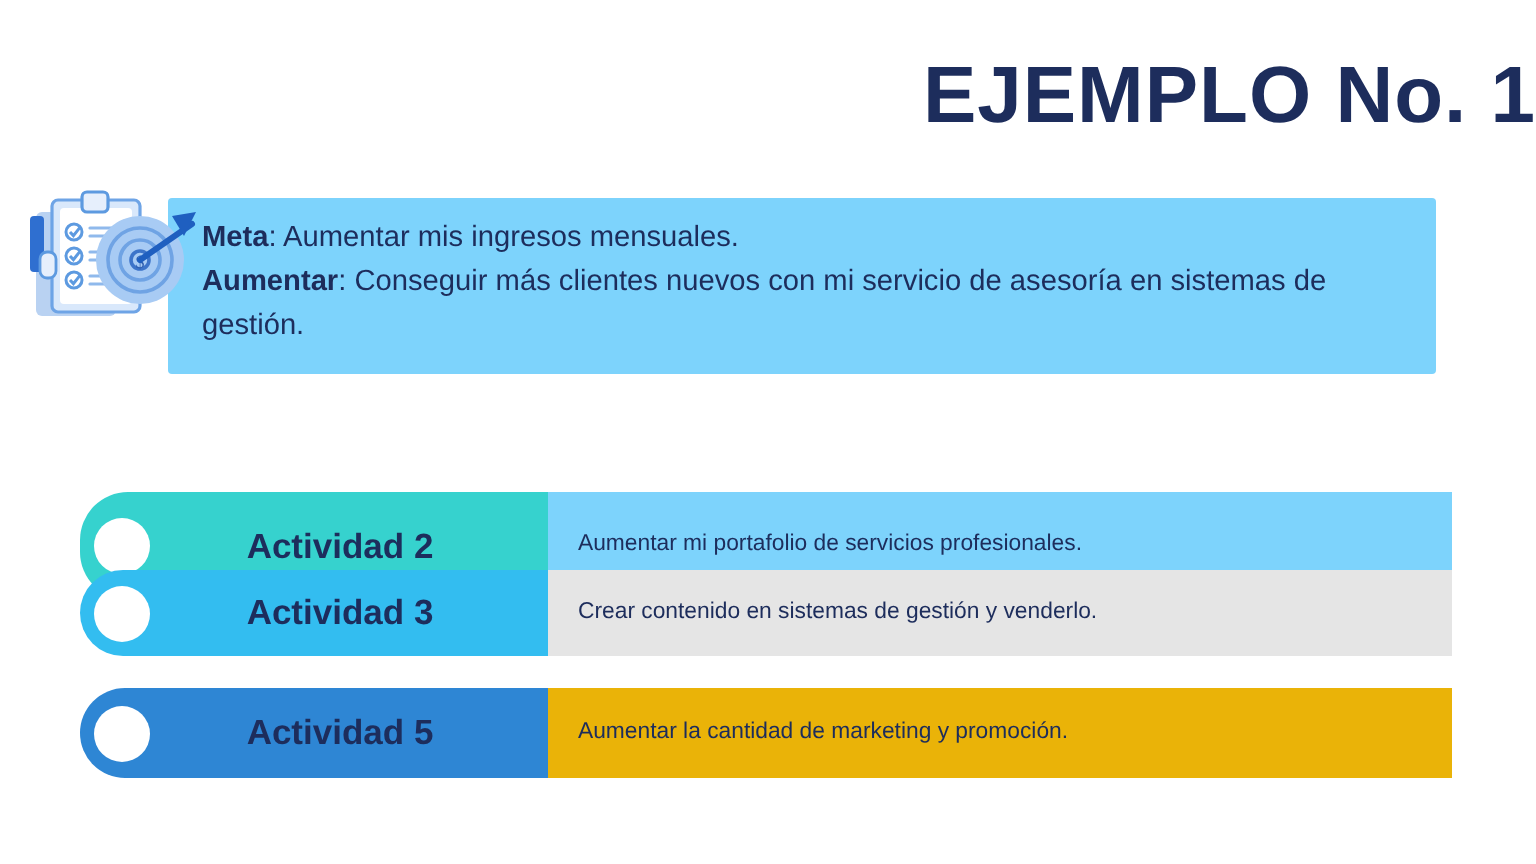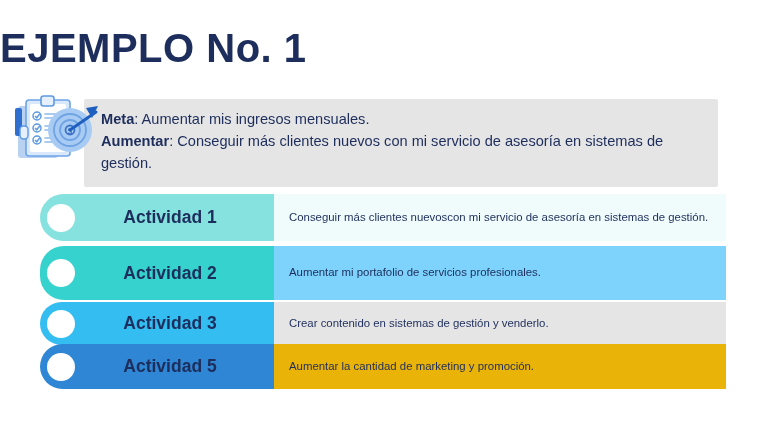--- a/index.html
+++ b/index.html
@@ -20,36 +20,36 @@
     inset: 0;
     background: #ffffff;
   }
 
   
   #slide-title {
     position: absolute;
     left: 0;
     right: 0;
     top: 26px;
-    text-align: left;
+    text-align: right;
     font-size: 40px;
     font-weight: bold;
     letter-spacing: 0.5px;
     color: #1d2d5c;
     line-height: 1.1;
   }
 
   
   #goal-band {
     position: absolute;
     left: 84px;
     top: 99px;
     width: 634px;
     height: 88px;
-    background: #e5e5e5;
+    background: #7dd3fc;
     border-radius: 2px;
   }
   #goal-text {
     position: absolute;
     left: 17px;
     top: 9px;
     right: 14px;
     font-size: 14.6px;
     line-height: 1.52;
     color: #1d2d5c;
@@ -70,21 +70,21 @@
   
   .activity-row {
     position: absolute;
     left: 40px;
     width: 686px;
     display: flex;
     align-items: stretch;
   }
   .row-1 { top: 194px; height: 47px; }
   .row-2 { top: 246px; height: 54px; }
-  .row-3 { top: 302px; height: 43px; }
+  .row-3 { top: 285px; height: 43px; }
   .row-4 { top: 344px; height: 45px; }
 
   .pill {
     position: relative;
     width: 234px;
     flex: 0 0 234px;
     border-radius: 24px 0 0 24px;
     display: flex;
     align-items: center;
     justify-content: center;
@@ -182,27 +182,20 @@
       <circle cx="58" cy="38" r="16" fill="none" stroke="#6fa3e4" stroke-width="1.8"></circle>
       <circle cx="58" cy="38" r="10" fill="none" stroke="#6fa3e4" stroke-width="1.8"></circle>
       <circle cx="58" cy="38" r="4.5" fill="none" stroke="#3d74c9" stroke-width="1.8"></circle>
       <text x="58" y="42" font-size="9" font-family="Liberation Serif, serif" fill="#2f5fb0" text-anchor="middle">$</text>
 
       <line x1="58" y1="38" x2="84" y2="20" stroke="#1f5fc0" stroke-width="3" stroke-linecap="round"></line>
       <path d="M74 16 L86 14 L80 26 Z" fill="#1f5fc0"></path>
     </svg>
   </div>
 
-  <div class="activity-row row-1">
-    <div class="pill">
-      <span class="pill-knob"></span>
-      <span class="pill-label">Actividad 1</span>
-    </div>
-    <div class="desc">Conseguir más clientes nuevoscon mi servicio de asesoría en sistemas de gestión.</div>
-  </div>
 
   <div class="activity-row row-2">
     <div class="pill">
       <span class="pill-knob"></span>
       <span class="pill-label">Actividad 2</span>
     </div>
     <div class="desc">Aumentar mi portafolio de servicios profesionales.</div>
   </div>
 
   <div class="activity-row row-3">

